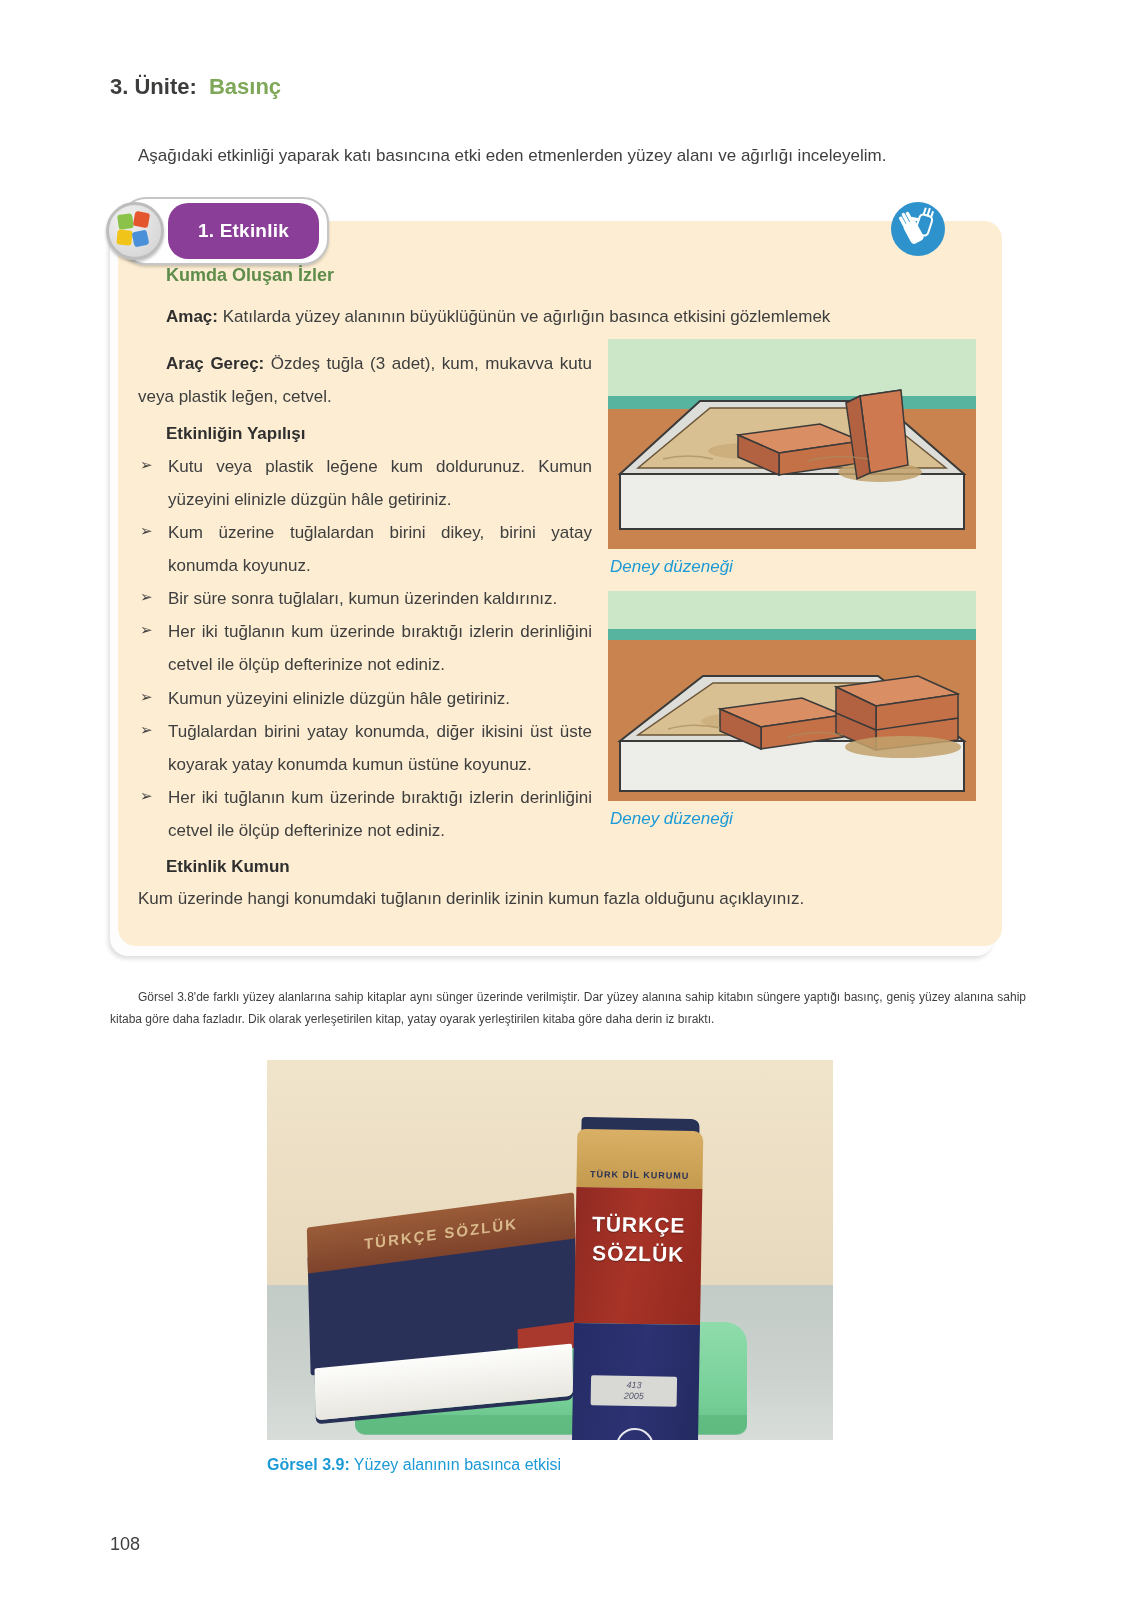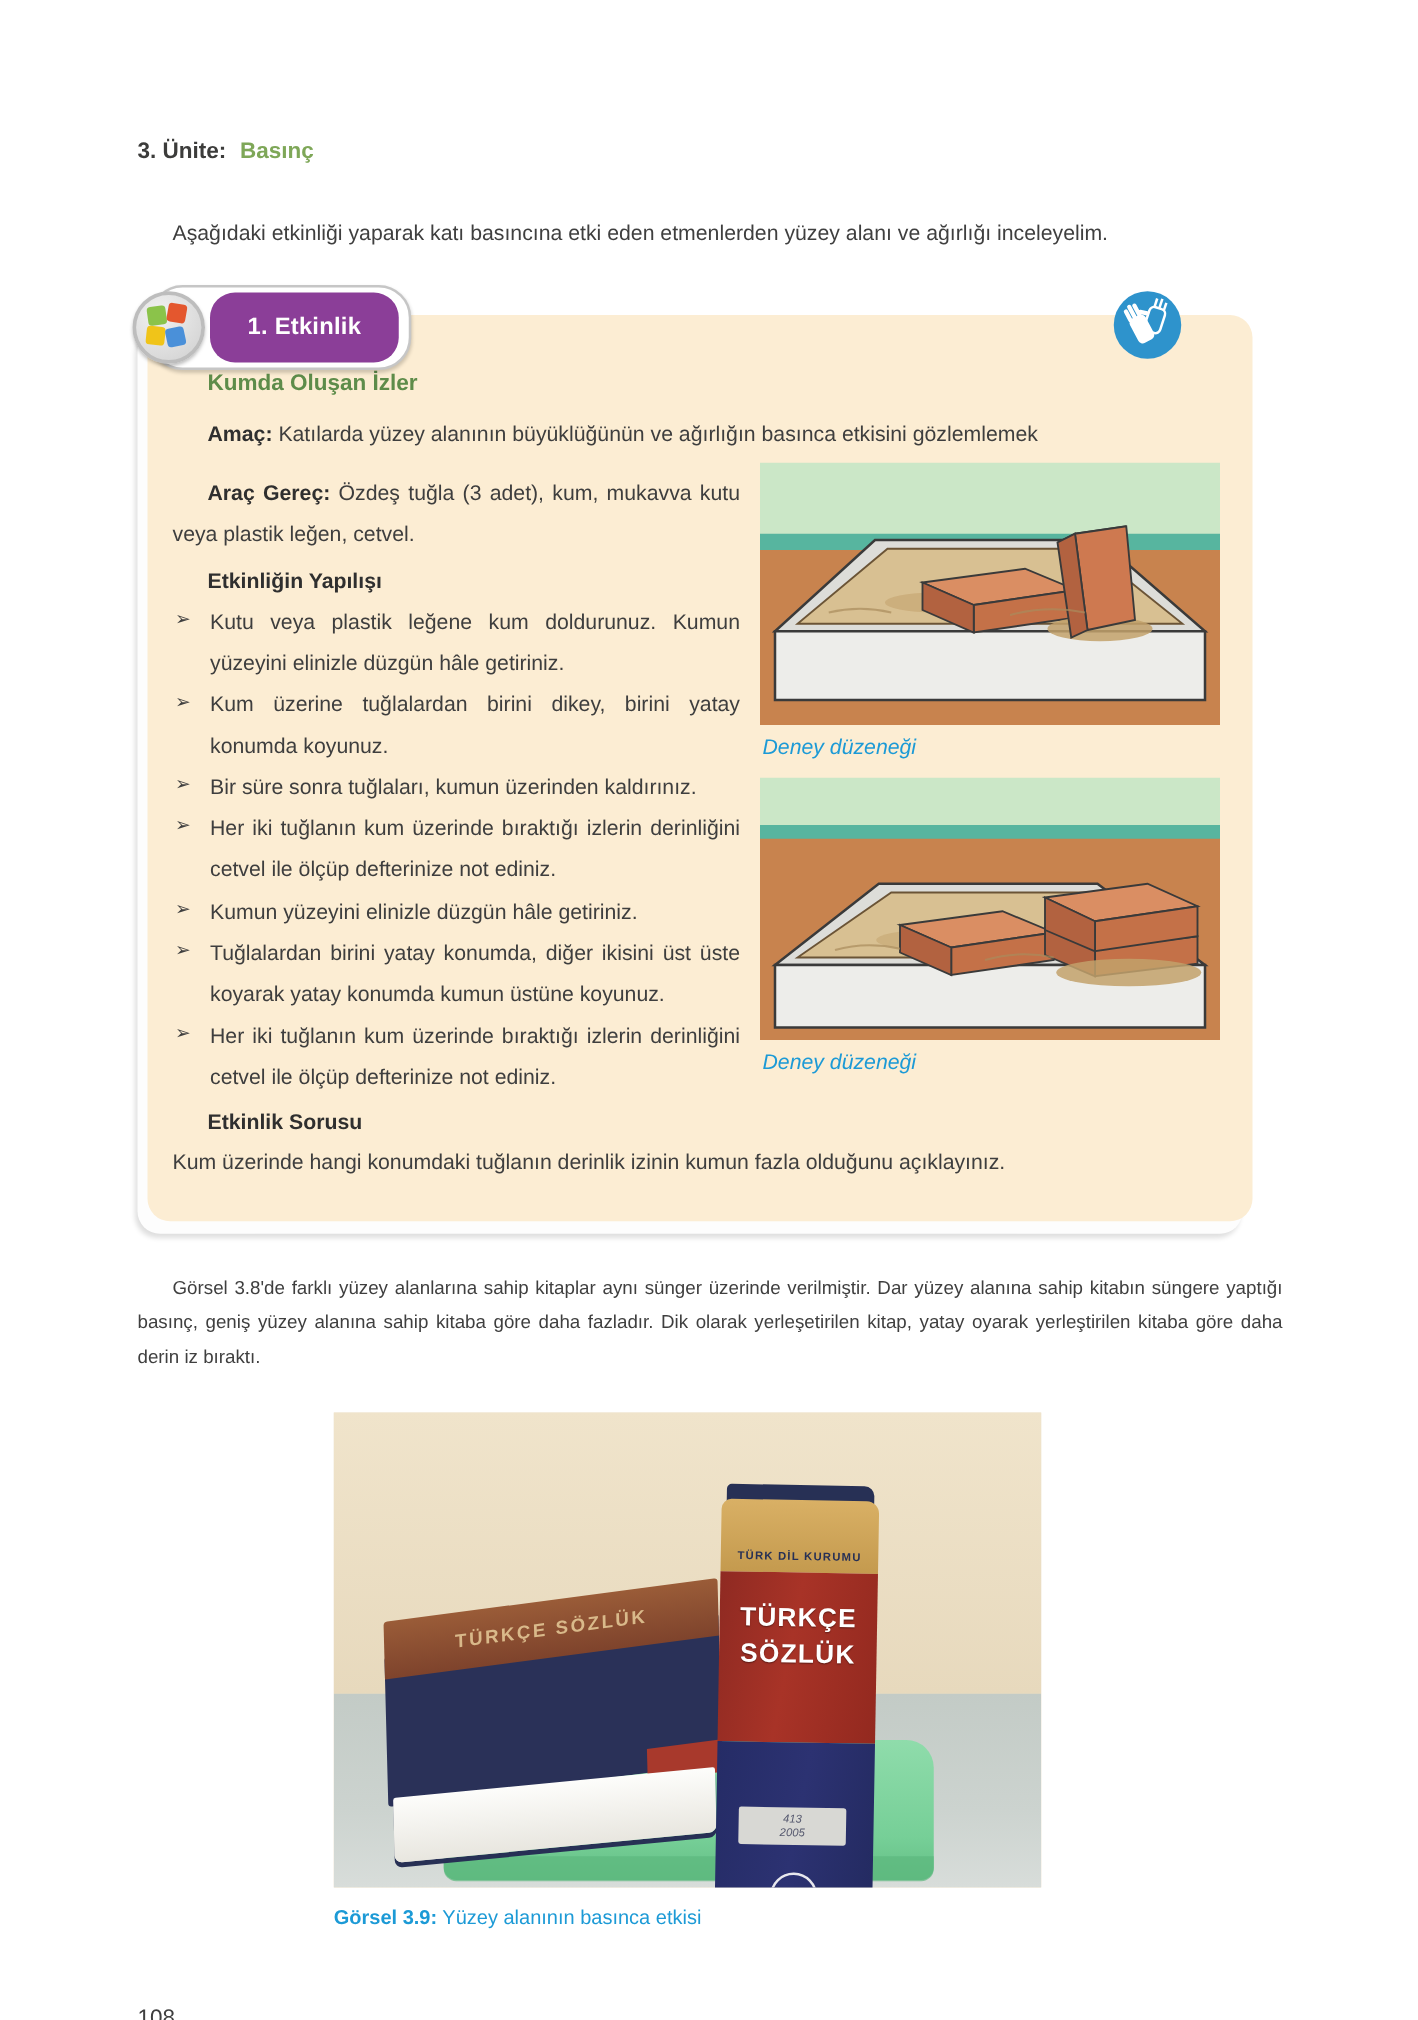--- a/index.html
+++ b/index.html
@@ -1,20 +1,20 @@
 <!DOCTYPE html>
 <html><head>
 <meta charset="utf-8">
 <style>
   html,body{margin:0;padding:0;background:#ffffff;}
   body{width:1134px;min-height:1616px;font-family:"Liberation Sans","DejaVu Sans",sans-serif;color:#3e3e3e;position:relative;}
   .content{padding:0 108px 0 110px;}
 
   
-  .unit-header{margin-top:110px;font-size:18px;font-weight:bold;}
+  .unit-header{margin-top:74px;font-size:22px;font-weight:bold;}
   .unit-label{color:#3c3c3b;}
   .unit-title{color:#7ea758;font-weight:bold;margin-left:6px;}
 
   .intro{margin-top:42px;font-size:17px;line-height:1.6;color:#3f3f3f;text-indent:28px;}
 
   
   .card{position:relative;margin-top:52px;margin-left:8px;width:884px;background:#fcedd3;border-radius:18px;
         box-shadow:-8px 10px 0 #fdfdfd,-10px 13px 4px rgba(0,0,0,0.13);
         padding:40px 26px 30px 20px;box-sizing:border-box;}
   .badge{position:absolute;top:-24px;left:-12px;display:flex;align-items:center;z-index:5;}
@@ -39,21 +39,21 @@
   .fig{width:368px;height:210px;display:block;}
   .fig-caption{color:#1c9ad6;font-style:italic;font-size:17px;margin:8px 0 14px 2px;}
 
   .steps-heading,.q-heading{font-weight:bold;color:#2f2f2f;font-size:17px;margin:10px 0 6px 28px;}
   .steps{list-style:none;margin:0;padding:0;font-size:17px;line-height:1.95;}
   .steps li{position:relative;padding-left:30px;text-align:justify;}
   .bullet{position:absolute;left:2px;top:0;color:#3f3f3f;font-size:15px;}
   .q-text{font-size:17px;line-height:1.9;margin:6px 0 0 0;}
   .clear{clear:both;}
 
-  .body-para{margin-top:40px;font-size:15px;line-height:1.85;text-align:justify;text-indent:28px;color:#3f3f3f;}
+  .body-para{margin-top:40px;font-size:12px;line-height:1.85;text-align:justify;text-indent:28px;color:#3f3f3f;}
 
   
   .photo{position:relative;width:566px;height:380px;margin:30px 0 0 157px;overflow:hidden;background:#ece0c6;}
   .wall{position:absolute;left:0;top:0;width:100%;height:225px;background:linear-gradient(#f0e4cb,#e7d9bd);}
   .table{position:absolute;left:0;top:225px;width:100%;height:155px;background:linear-gradient(#c3cbc6,#ccd3cf 60%,#d8ddda);}
   .sponge{position:absolute;left:88px;top:262px;width:392px;height:112px;background:linear-gradient(#8fdcab,#76cf97 70%,#63bf85);border-radius:16px 22px 10px 10px;}
   .sponge-edge{position:absolute;left:88px;top:355px;width:392px;height:20px;background:#5db87d;border-radius:0 0 10px 10px;opacity:.7;}
 
   .book-flat{position:absolute;left:42px;top:150px;width:268px;height:200px;transform:rotate(-1.5deg);}
   .bf-cover{position:absolute;left:0;top:28px;width:268px;height:120px;background:#2a3158;transform:skewY(-6deg);border-radius:3px;}
@@ -187,21 +187,21 @@
     <ul class="steps">
       <li><span class="bullet">➢</span><span>Kutu veya plastik leğene kum doldurunuz. Kumun yüzeyini elinizle düzgün hâle getiriniz.</span></li>
       <li><span class="bullet">➢</span><span>Kum üzerine tuğlalardan birini dikey, birini yatay konumda koyunuz.</span></li>
       <li><span class="bullet">➢</span><span>Bir süre sonra tuğlaları, kumun üzerinden kaldırınız.</span></li>
       <li><span class="bullet">➢</span><span>Her iki tuğlanın kum üzerinde bıraktığı izlerin derinliğini cetvel ile ölçüp defterinize not ediniz.</span></li>
       <li><span class="bullet">➢</span><span>Kumun yüzeyini elinizle düzgün hâle getiriniz.</span></li>
       <li><span class="bullet">➢</span><span>Tuğlalardan birini yatay konumda, diğer ikisini üst üste koyarak yatay konumda kumun üstüne koyunuz.</span></li>
       <li><span class="bullet">➢</span><span>Her iki tuğlanın kum üzerinde bıraktığı izlerin derinliğini cetvel ile ölçüp defterinize not ediniz.</span></li>
     </ul>
 
-    <div class="q-heading">Etkinlik Sorusu</div>
+    <div class="q-heading">Etkinlik Kumun</div>
     <p class="q-text">Kum üzerinde hangi konumdaki tuğlanın derinlik izinin kumun fazla olduğunu açıklayınız.</p>
     <div class="clear"></div>
   </div>
 
   <p class="body-para">Görsel 3.8'de farklı yüzey alanlarına sahip kitaplar aynı sünger üzerinde verilmiştir. Dar yüzey alanına sahip kitabın süngere yaptığı basınç, geniş yüzey alanına sahip kitaba göre daha fazladır.  Dik olarak yerleşetirilen kitap, yatay oyarak yerleştirilen kitaba göre daha derin iz bıraktı.</p>
 
   <div class="photo">
     <div class="wall"></div>
     <div class="table"></div>
     <div class="sponge"></div>

